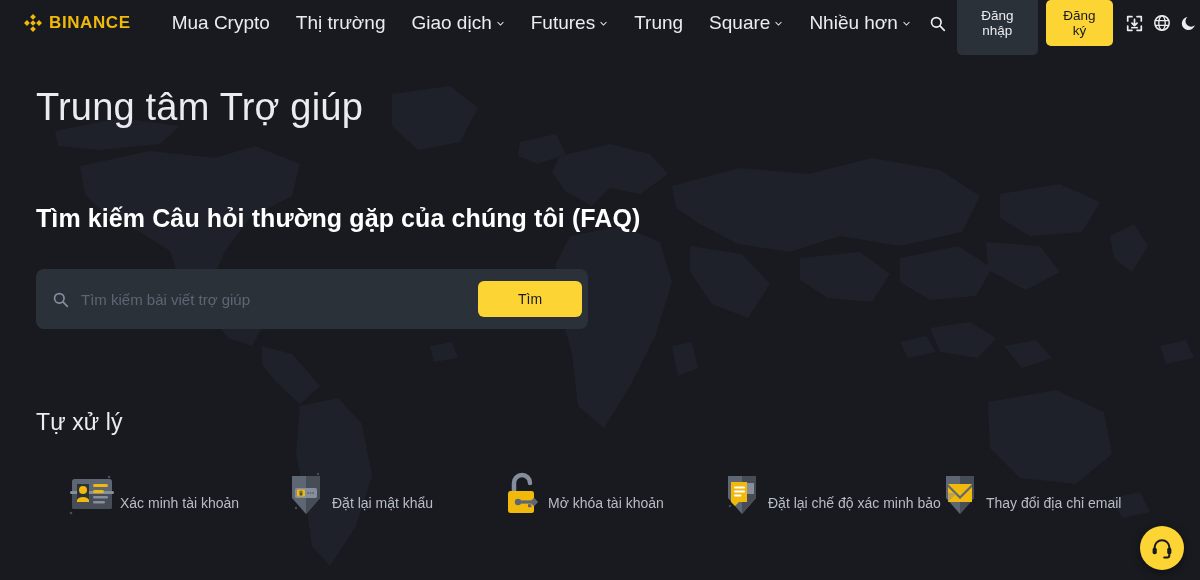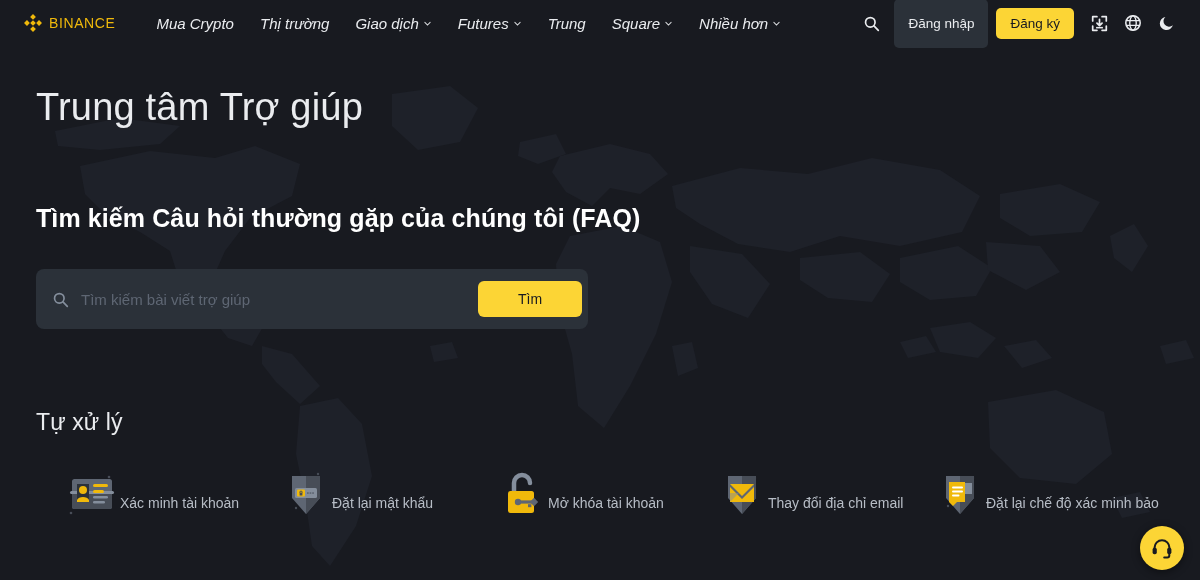--- a/index.html
+++ b/index.html
@@ -23,28 +23,28 @@
   .header {
     position:relative; z-index:5;
     height:46px; width:1200px;
     background:#181a20;
     display:flex; align-items:center;
     padding:0 16px 0 22px;
   }
   .logo { display:flex; align-items:center; gap:5px; margin-right:28px; cursor:pointer; }
   .logo-mark { width:22px; height:22px; display:block; }
   .logo-text {
-    color:#f0b90b; font-size:14px; font-weight:normal;
+    color:#f0b90b; font-size:17px; font-weight:bold;
     letter-spacing:0.6px;
   }
   .nav { display:flex; align-items:center; gap:0px; }
   .nav-item {
-    color:#eaecef; font-size:15px;
+    color:#eaecef; font-size:19px;
     padding:6px 13px; cursor:pointer;
-    display:flex; align-items:center; gap:4px; white-space:nowrap;font-style:italic;
+    display:flex; align-items:center; gap:4px; white-space:nowrap;
   }
   .caret { width:9px; height:9px; display:block; opacity:.9; }
   .spacer { flex:1; }
   .hdr-right { display:flex; align-items:center; gap:0px; }
   .icon-btn {
     width:34px; height:34px; display:flex;
     align-items:center; justify-content:center;
     cursor:pointer; color:#eaecef;
   }
   .icon-btn svg { display:block; }
@@ -315,49 +315,49 @@
           <rect x="30" y="36.2" width="3.4" height="3" fill="#5e6673"></rect>
         </svg>
       </div>
       <div class="tile-label">Mở khóa tài khoản</div>
     </div>
 
     <div class="tile">
       <div class="tile-icon">
         <svg width="52" height="54" viewBox="0 0 52 54">
           <circle cx="39" cy="10" r="1.2" fill="#474d57"></circle>
-            <circle cx="26" cy="40" r="1.2" fill="#474d57"></circle>
-          <path d="M12 8 L40 8 L40 30 L26 46 L12 30 Z" fill="#5e6673"></path>
-          <path d="M26 8 L40 8 L40 30 L26 46 Z" fill="#474d57"></path>
-          <path d="M14 16 L38 16 L38 34 L14 34 Z" fill="#f0b90b"></path>
-          <path d="M14 16 L26 28 L38 16 L38 19 L26 31 L14 19 Z" fill="#5e6673"></path>
-          <path d="M14 34 L23 25 L14 25 Z" fill="#848e9c" opacity=".5"></path>
-        </svg>
-      </div>
-      <div class="tile-label">Thay đổi địa chỉ email</div>
-    </div>
-
-    <div class="tile">
-      <div class="tile-icon">
-        <svg width="52" height="54" viewBox="0 0 52 54">
-          <circle cx="39" cy="10" r="1.2" fill="#474d57"></circle>
             <circle cx="14" cy="38" r="1.2" fill="#474d57"></circle>
           <path d="M12 8 L40 8 L40 30 L26 46 L12 30 Z" fill="#5e6673"></path>
           <path d="M26 8 L40 8 L40 30 L26 46 Z" fill="#474d57"></path>
           <rect x="28" y="15" width="10" height="11" fill="#848e9c"></rect>
           <rect x="15" y="14" width="16" height="20" fill="#f0b90b"></rect>
           <path d="M15 34 L23 34 L19 38 Z" fill="#f0b90b"></path>
           <rect x="18" y="18.5" width="11" height="2.1" rx="1" fill="#ffffff"></rect>
           <rect x="18" y="22.5" width="11" height="2.1" rx="1" fill="#ffffff"></rect>
           <rect x="18" y="26.5" width="7.5" height="2.1" rx="1" fill="#ffffff"></rect>
         </svg>
       </div>
       <div class="tile-label">Đặt lại chế độ xác minh bảo</div>
     </div>
 
+    <div class="tile">
+      <div class="tile-icon">
+        <svg width="52" height="54" viewBox="0 0 52 54">
+          <circle cx="39" cy="10" r="1.2" fill="#474d57"></circle>
+            <circle cx="26" cy="40" r="1.2" fill="#474d57"></circle>
+          <path d="M12 8 L40 8 L40 30 L26 46 L12 30 Z" fill="#5e6673"></path>
+          <path d="M26 8 L40 8 L40 30 L26 46 Z" fill="#474d57"></path>
+          <path d="M14 16 L38 16 L38 34 L14 34 Z" fill="#f0b90b"></path>
+          <path d="M14 16 L26 28 L38 16 L38 19 L26 31 L14 19 Z" fill="#5e6673"></path>
+          <path d="M14 34 L23 25 L14 25 Z" fill="#848e9c" opacity=".5"></path>
+        </svg>
+      </div>
+      <div class="tile-label">Thay đổi địa chỉ email</div>
+    </div>
+
   </div>
 </div>
 
 <div class="fab">
   <svg width="24" height="24" viewBox="0 0 24 24">
     <path d="M4.6 13.5 V11.6 a7.4 7.4 0 0 1 14.8 0 v1.9" fill="none" stroke="#181a20" stroke-width="2.1" stroke-linecap="round"></path>
     <rect x="2.6" y="11.8" width="4.2" height="6.4" rx="1.8" fill="#181a20"></rect>
     <rect x="17.2" y="11.8" width="4.2" height="6.4" rx="1.8" fill="#181a20"></rect>
     <path d="M19.3 18.4 v1.1 a2 2 0 0 1 -2 2 h-3.1" fill="none" stroke="#181a20" stroke-width="2" stroke-linecap="round"></path>
   </svg>

